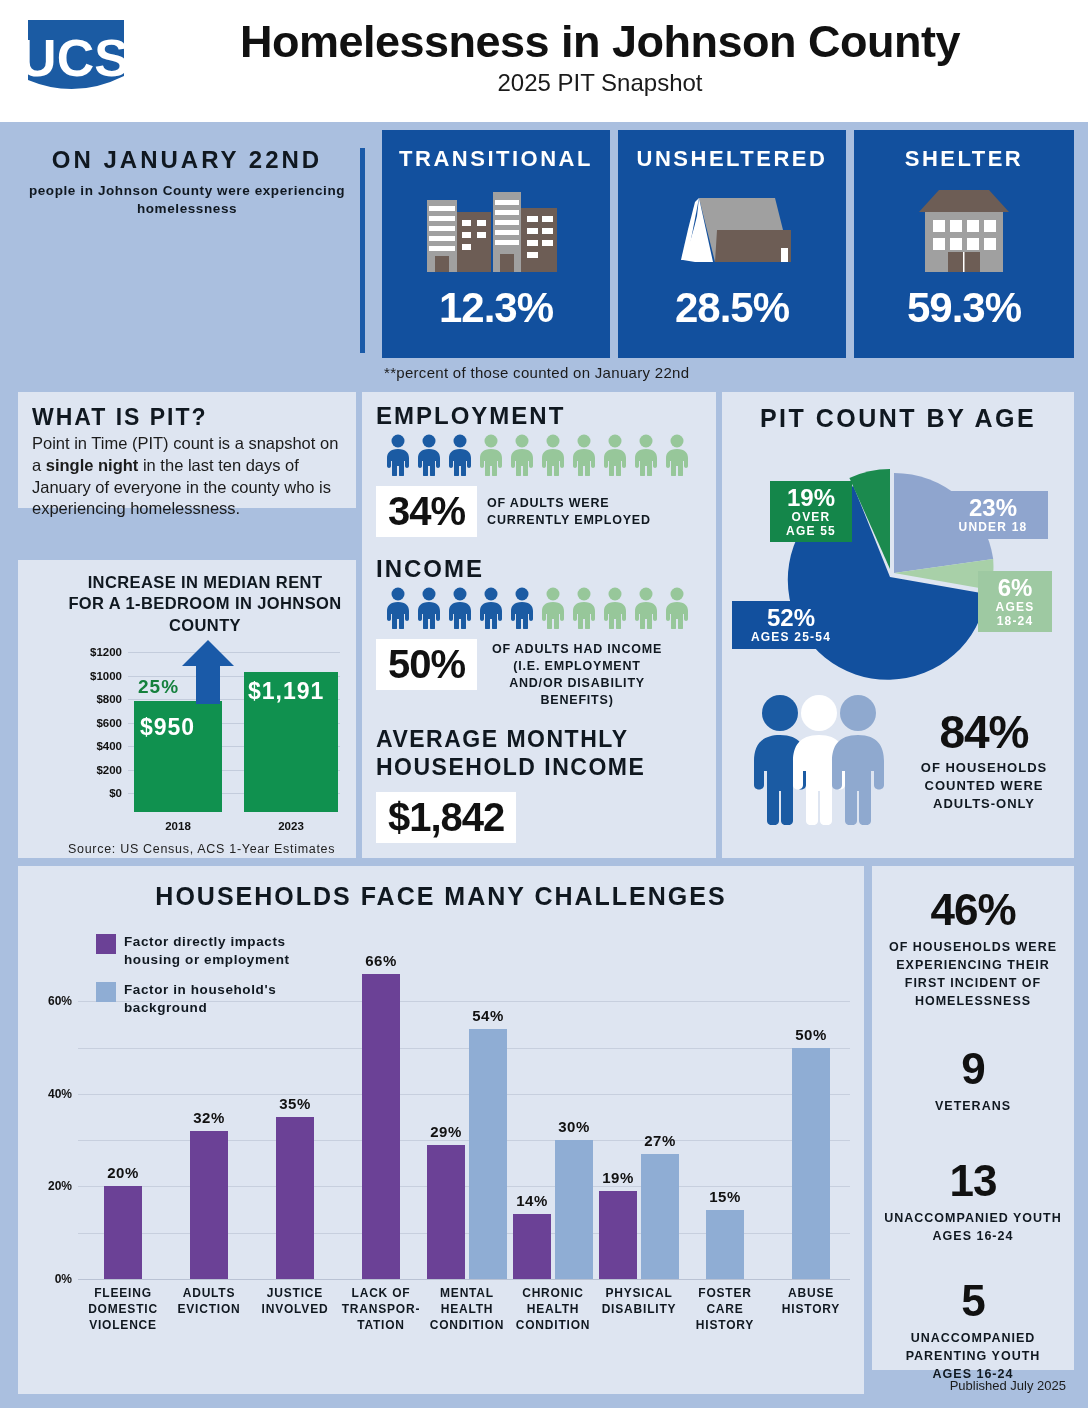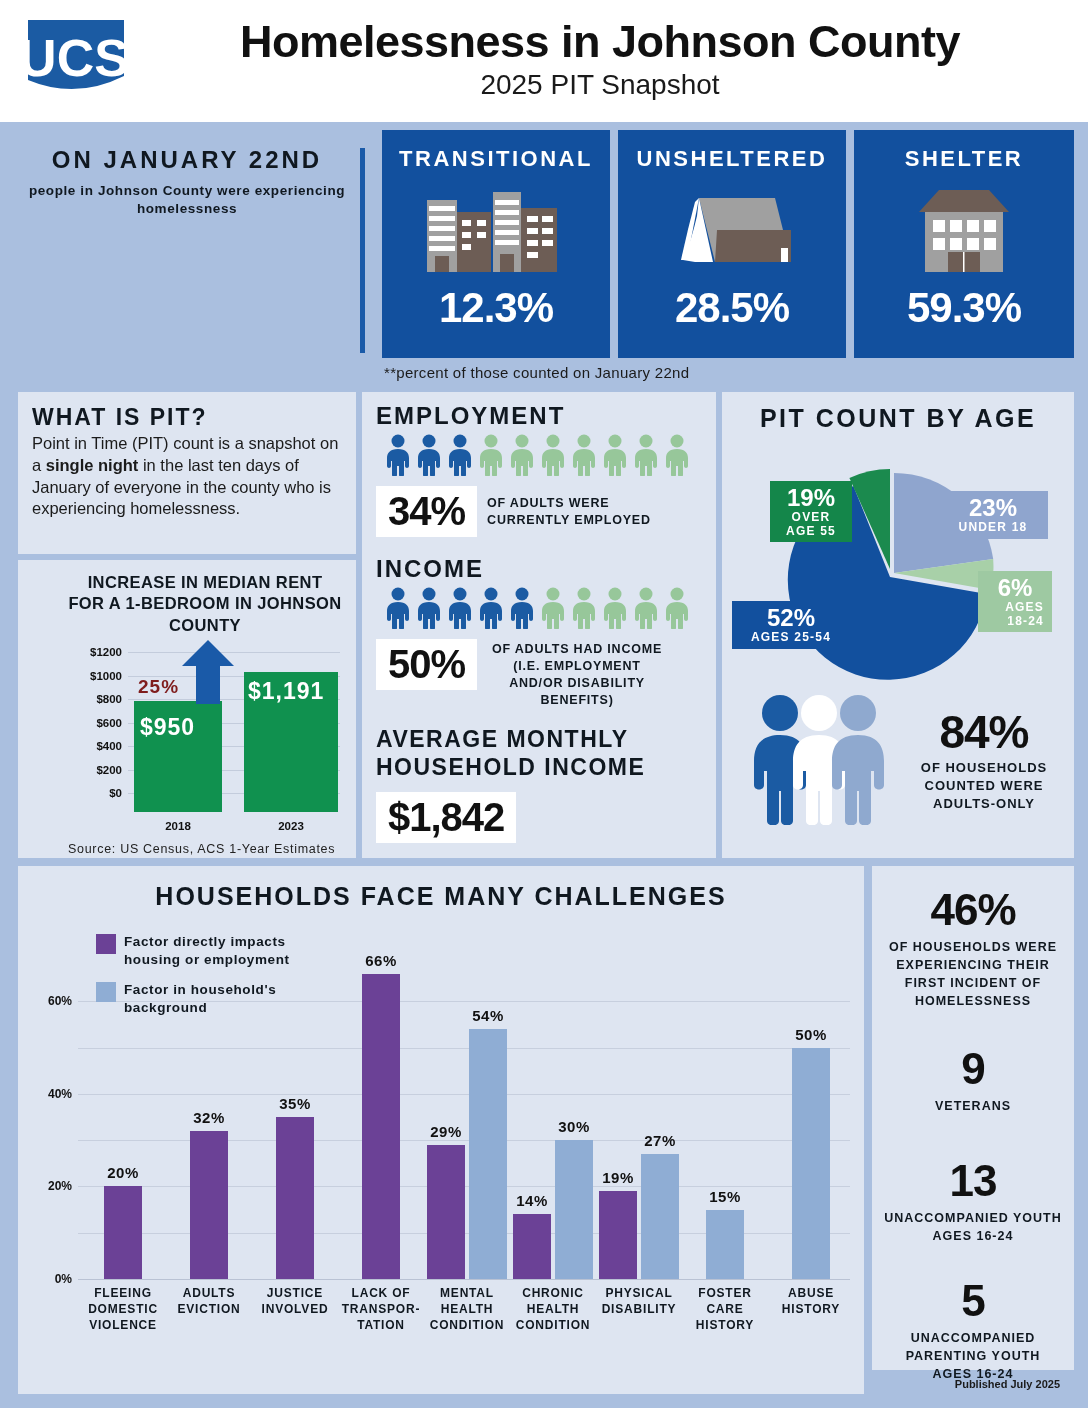--- a/index.html
+++ b/index.html
@@ -10,62 +10,62 @@
     overflow:hidden;
   }
   .page { position:relative; width:1088px; height:1408px; background:#aabfdf; }
 
   
   .header { position:absolute; left:0; top:0; width:1088px; height:122px; background:#ffffff; }
   .logo { position:absolute; left:20px; top:14px; width:112px; height:92px; }
   .logo svg { display:block; }
   .title-wrap { position:absolute; left:150px; top:18px; width:900px; text-align:center; }
   .main-title { font-size:45px; font-weight:bold; color:#111; letter-spacing:-0.5px; line-height:1.05; }
-  .sub-title { font-size:28px; color:#1a1a1a; margin-top:4px; font-weight:400; }
+  .sub-title { font-size:24px; color:#1a1a1a; margin-top:4px; font-weight:400; }
 
   
   .count-block { position:absolute; left:14px; top:132px; width:346px; height:232px; }
   .count-head { text-align:center; font-size:24px; font-weight:bold; letter-spacing:3px; color:#101820; padding-top:14px; }
   .count-big { text-align:center; font-size:132px; font-weight:bold; color:#ffffff; line-height:0.95; margin-top:-4px; letter-spacing:2px; }
   .count-sub { text-align:center; font-size:13.5px; font-weight:bold; letter-spacing:0.6px; color:#101820; line-height:1.35; margin-top:8px; }
   .vdiv { position:absolute; left:360px; top:148px; width:5px; height:205px; background:#1a5aa8; }
 
   .cat { position:absolute; top:130px; height:228px; background:#12509e; }
   .cat1 { left:382px; width:228px; }
   .cat2 { left:618px; width:228px; }
   .cat3 { left:854px; width:220px; }
   .cat-label { text-align:center; color:#fff; font-size:22px; font-weight:bold; letter-spacing:2.5px; padding-top:16px; }
   .cat-icon { height:100px; display:flex; align-items:flex-end; justify-content:center; margin-top:6px; }
   .cat-pct { text-align:center; color:#fff; font-size:42px; font-weight:bold; margin-top:6px; letter-spacing:-1px; }
   .footnote { position:absolute; left:384px; top:364px; font-size:15px; color:#1b1b1b; letter-spacing:0.3px; }
 
   
   .panel { position:absolute; background:#dee5f1; }
-  .p-pit    { left:18px;  top:392px;  width:338px; height:162px; }
+  .p-pit    { left:18px;  top:392px;  width:338px; height:116px; }
   .p-rent   { left:18px;  top:560px;  width:338px; height:298px;padding-left:36px; }
   .p-mid    { left:362px; top:392px;  width:354px; height:466px; }
   .p-age    { left:722px; top:392px;  width:352px; height:466px; }
   .p-chart  { left:18px;  top:866px;  width:846px; height:528px; }
   .p-side   { left:872px; top:866px;  width:202px; height:504px; }
 
   
   .pit-title { font-size:23px; font-weight:bold; letter-spacing:2px; color:#101820; padding:12px 0 2px 14px; }
   .pit-body { font-size:16.5px; color:#1b1b1b; line-height:1.32; padding:0 14px; }
   .pit-body b { font-weight:bold; }
 
   
   .rent-title { font-size:16.5px; font-weight:bold; letter-spacing:0.4px; color:#101820; text-align:center; padding:12px 14px 0 14px; line-height:1.3; }
   .rent-chart { position:relative; margin:10px 12px 0 12px; height:190px; }
   .ry-label { position:absolute; right:0; transform:translateY(-50%); font-size:11.5px; font-weight:bold; color:#111; }
   .gridline { position:absolute; left:62px; right:4px; height:1px; background:#c3ccdc; }
   .rbar { position:absolute; bottom:24px; background:#10914f; }
   .rbar-val { position:absolute; color:#fff; font-weight:bold; font-size:23px; letter-spacing:1px; }
   .rx-label { position:absolute; bottom:4px; font-size:11.5px; font-weight:bold; color:#111; text-align:center; }
   .arrow-up { position:absolute; }
-  .pct25 { position:absolute; font-size:19px; font-weight:bold; color:#7f1d1d; letter-spacing:1px; }
+  .pct25 { position:absolute; font-size:19px; font-weight:bold; color:#15803d; letter-spacing:1px; }
   .rent-src { font-size:12.5px; color:#222; letter-spacing:0.7px; padding:6px 0 0 14px; }
 
   
   .mid-h { font-size:24px; font-weight:bold; letter-spacing:2px; color:#101820; }
   .people-row { display:flex; gap:3px; margin:4px 0 6px 22px; }
   .big-pct-box { display:inline-block; background:#fff; padding:3px 12px; }
   .big-pct { font-size:40px; font-weight:bold; color:#111; letter-spacing:-1px; }
   .side-note { font-size:12.5px; font-weight:bold; letter-spacing:0.8px; color:#101820; line-height:1.35; }
   .mid-h2 { font-size:23px; font-weight:bold; letter-spacing:1.5px; color:#101820; line-height:1.25; }
 
@@ -88,21 +88,21 @@
   .bar-v { position:absolute; transform:translateX(-50%); font-size:15px; font-weight:bold; color:#111; letter-spacing:0.5px; white-space:nowrap; }
   .bar-x { position:absolute; transform:translateX(-50%); text-align:center; font-size:12px; font-weight:bold; letter-spacing:0.8px; color:#101820; line-height:1.35; white-space:pre-line; }
   .lg { position:absolute; display:flex; gap:8px; align-items:flex-start; }
   .lg-sw { width:20px; height:20px; flex:none; margin-top:1px; }
   .lg-tx { font-size:13.5px; font-weight:bold; letter-spacing:0.6px; color:#101820; line-height:1.3; }
 
   
   .ss { text-align:center; }
   .ss-n { font-size:44px; font-weight:bold; color:#111; letter-spacing:-1px; line-height:1; }
   .ss-t { font-size:12.5px; font-weight:bold; letter-spacing:1px; color:#101820; line-height:1.45; margin-top:6px; }
-  .published { position:absolute; right:28px; top:1378px; font-size:11px; color:#1b1b1b;font-weight:bold; }
+  .published { position:absolute; right:22px; top:1378px; font-size:13px; color:#1b1b1b; }
 </style>
 </head>
 <body>
 
 <div class="page">
 
   <div class="header">
     <div class="logo">
       <svg width="112" height="92" viewBox="0 0 112 92">
         <path d="M8,6 L104,6 L104,62 Q56,86 8,66 Z" fill="#1b5ba3" rx="6"></path>
@@ -375,21 +375,21 @@
         <path d="M168,144 L264.8,160.9 A100,100 0 1,1 131.4,52.9 Z" fill="#12509e"></path>
 
         <path d="M168,136 L127.4,44.9 A100,100 0 0,1 168,36 Z" fill="#1b8a4e"></path>
       </svg>
       <div class="tag" style="left:216px; top:58px; width:110px; background:#8fa5ce;">
         <div class="n">23%</div>
         <div class="t">UNDER 18</div>
       </div>
       <div class="tag" style="left:256px; top:138px; width:74px; background:#9ec9a2;">
         <div class="n">6%</div>
-        <div class="t" style="white-space:pre-line;text-align:right;">AGES
+        <div class="t" style="white-space:pre-line;">AGES
 18-24</div>
       </div>
       <div class="tag" style="left:10px; top:168px; width:118px; background:#12509e;">
         <div class="n">52%</div>
         <div class="t">AGES 25-54</div>
       </div>
       <div class="tag" style="left:48px; top:48px; width:82px; background:#14864a;">
         <div class="n">19%</div>
         <div class="t" style="white-space:pre-line;">OVER
 AGE 55</div>

